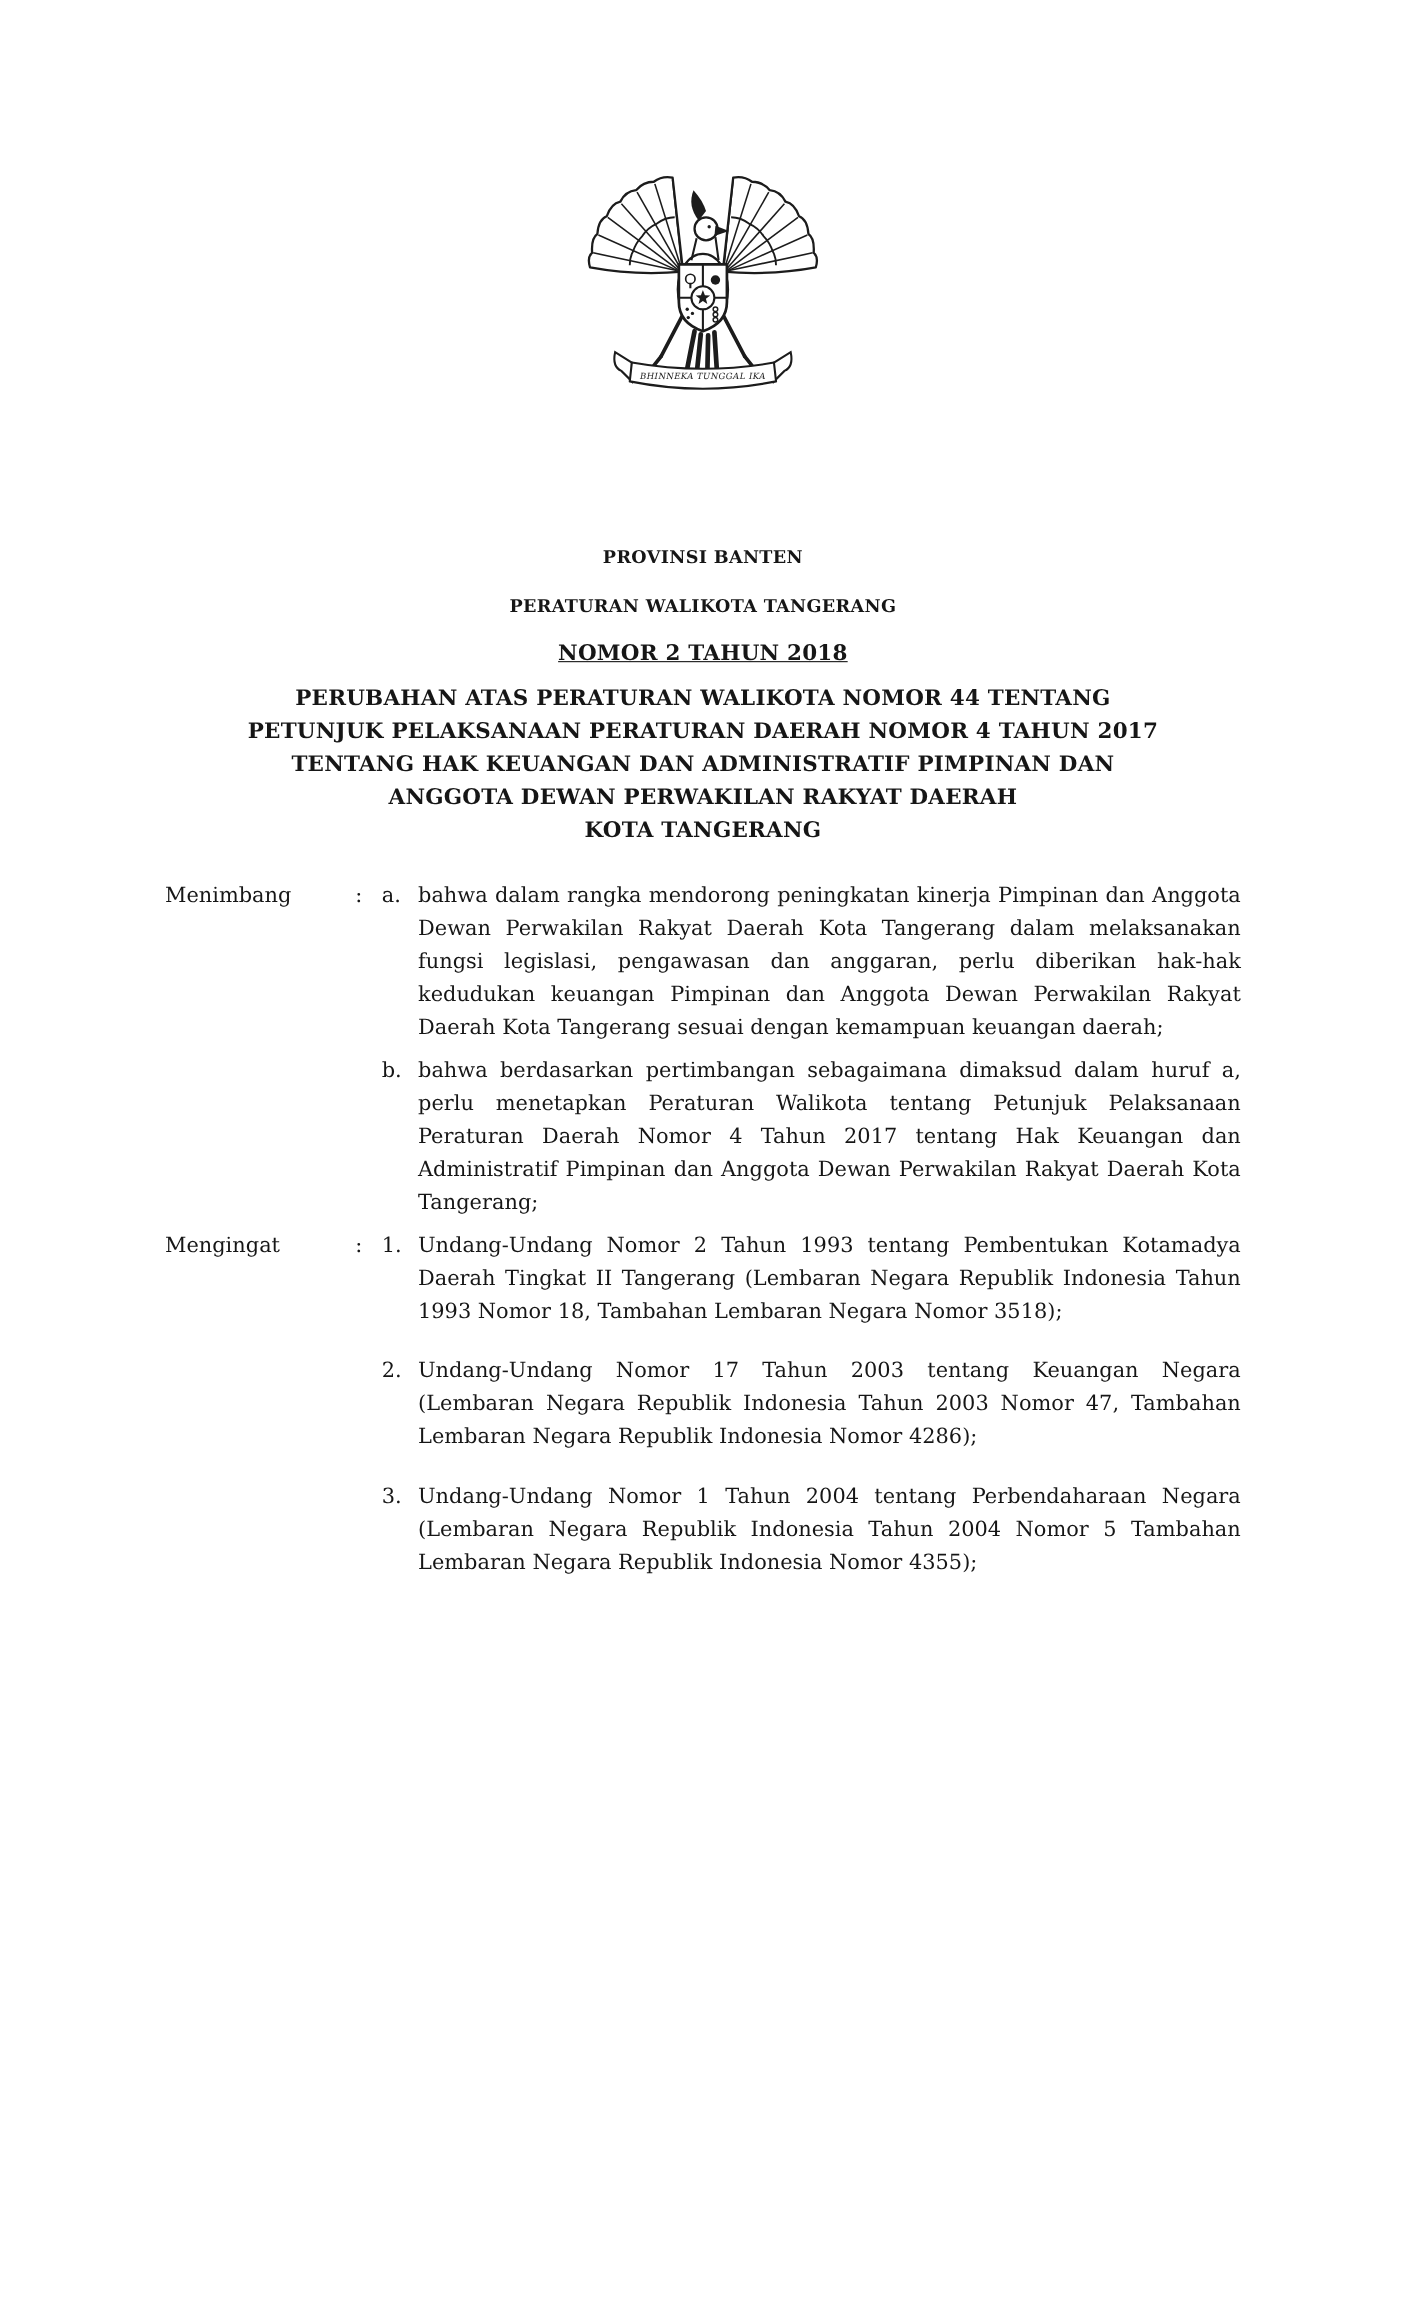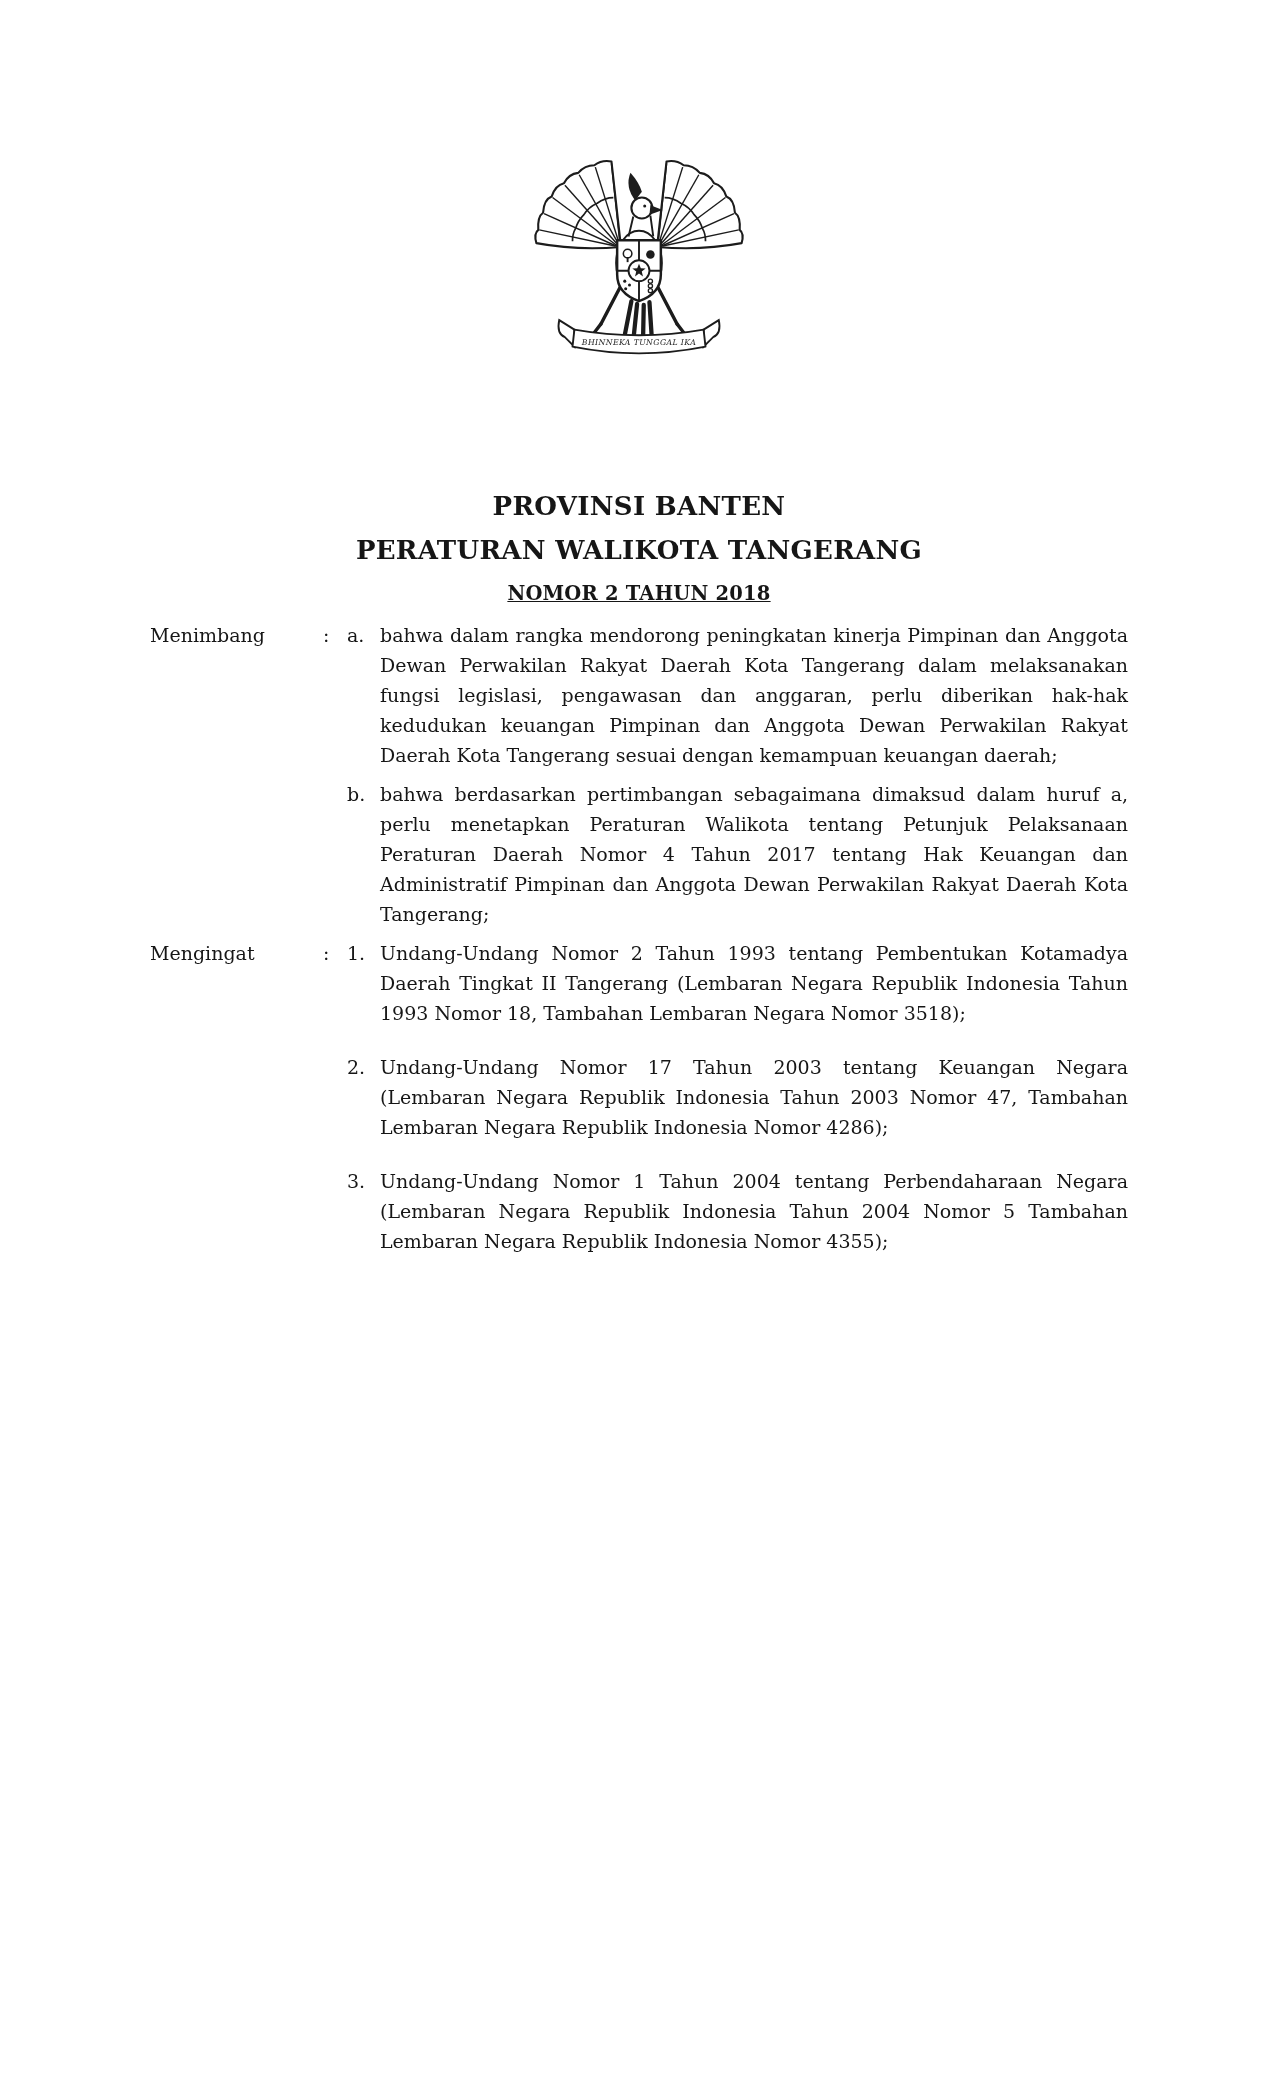--- a/index.html
+++ b/index.html
@@ -12,21 +12,21 @@
     color:#161616;
     font-family:"DejaVu Serif","Liberation Serif",serif;
     font-size:19px;
     padding:132px 147px 0 150px;
     overflow:hidden;
   }
   .emblem-wrap { width:228px; margin:0 auto 122px;font-style:italic; }
   .emblem-wrap svg { display:block; width:100%; height:auto; }
 
   .title-block { text-align:center; font-weight:bold; }
-  .t-main { font-size:26px; line-height:27px; margin-bottom:17px; letter-spacing:.3px; }
+  .t-main { font-size:16px; line-height:27px; margin-bottom:17px; letter-spacing:.3px; }
   .t-sub  { font-size:19.5px; line-height:26px; margin-bottom:13px; letter-spacing:.2px;text-decoration:underline; }
   .t-subject {
     font-size:19.5px; line-height:30px;
     white-space:pre-line;
     margin:8px 0 29px;
     letter-spacing:.2px;
   }
   .t-grace { margin-bottom:16px; }
   .t-auth  { margin-bottom:26px; }
 
@@ -114,20 +114,25 @@
       <path d="M188,208 L204,198 Q207,212 198,216 L188,226 Z" fill="#ffffff" stroke="#1c1c1c" stroke-width="2"></path>
       <path d="M52,208 Q120,220 188,208 L190,226 Q120,240 50,226 Z" fill="#ffffff" stroke="#1c1c1c" stroke-width="2" stroke-linejoin="round"></path>
       <text x="120" y="224" text-anchor="middle" font-size="8.2" letter-spacing="0.4" fill="#1c1c1c" font-family="DejaVu Serif, Liberation Serif, serif">BHINNEKA TUNGGAL IKA</text>
     </svg>
   </figure>
 
   <header class="title-block">
     <p class="t-main">PROVINSI BANTEN</p>
     <p class="t-main">PERATURAN WALIKOTA TANGERANG</p>
     <p class="t-sub">NOMOR 2 TAHUN 2018</p>
+    <p class="t-subject">PERUBAHAN ATAS PERATURAN WALIKOTA NOMOR 44 TENTANG
+PETUNJUK PELAKSANAAN PERATURAN DAERAH NOMOR 4 TAHUN 2017
+TENTANG HAK KEUANGAN DAN ADMINISTRATIF PIMPINAN DAN
+ANGGOTA DEWAN PERWAKILAN RAKYAT DAERAH
+KOTA TANGERANG</p>
   </header>
 
   <section class="clause-row">
     <div class="clause-label">Menimbang</div>
     <div class="clause-colon">:</div>
     <div class="clause-items">
       <div class="clause-item">
         <div class="marker">a.</div>
         <p class="item-text">bahwa dalam rangka mendorong peningkatan kinerja Pimpinan dan Anggota Dewan Perwakilan Rakyat Daerah Kota Tangerang dalam melaksanakan fungsi legislasi, pengawasan dan anggaran, perlu diberikan hak-hak kedudukan keuangan Pimpinan dan Anggota Dewan Perwakilan Rakyat Daerah Kota Tangerang sesuai dengan kemampuan keuangan daerah;</p>
       </div>

